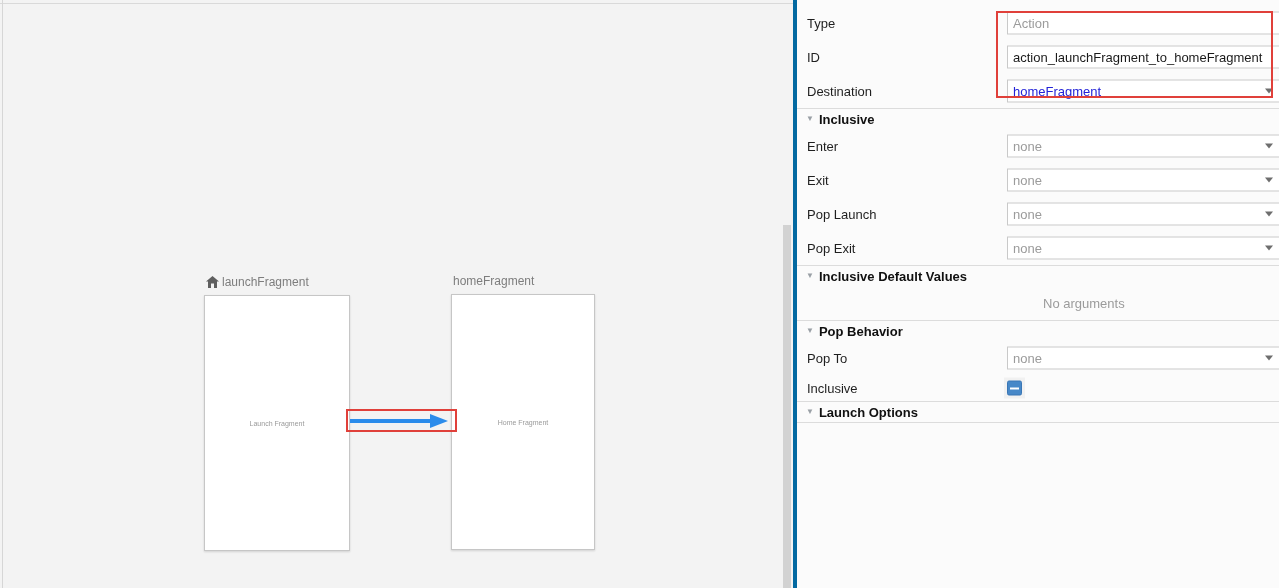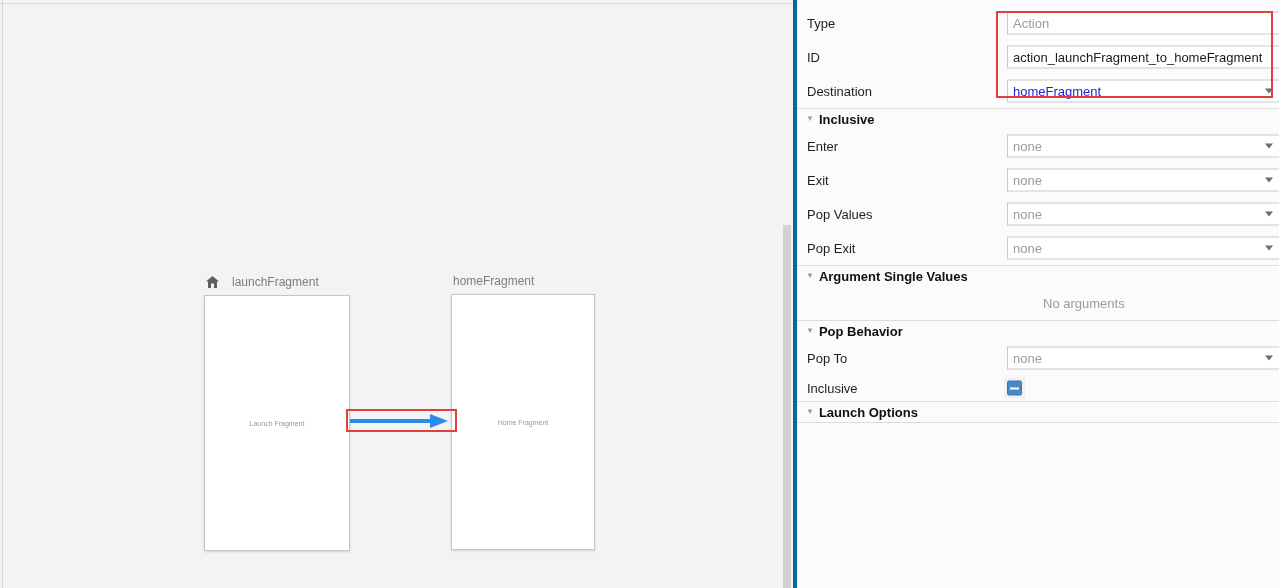--- a/index.html
+++ b/index.html
@@ -19,21 +19,21 @@
   .fragment-card {
     position: absolute; background: #ffffff;
     border: 1px solid #c6c6c6;
     box-shadow: 0 1px 2px rgba(0,0,0,0.14);
     display: flex; align-items: center; justify-content: center;
   }
   .frag-launch { left: 204px; top: 295px; width: 146px; height: 256px; }
   .frag-home   { left: 451px; top: 294px; width: 144px; height: 256px; }
   .frag-label {
     position: absolute; top: -21px; left: 1px;
-    display: flex; align-items: center; gap: 13px;
+    display: flex; align-items: center; gap: 3px;
     font-size: 12px; color: #7d7d7d; white-space: nowrap;
   }
   .frag-preview { font-size: 7px; color: #9a9a9a; }
 
   .action-arrow-svg { position: absolute; left: 349px; top: 412px; width: 100px; height: 18px; }
 
   .annotation-box { position: absolute; border: 2px solid #e0403a; pointer-events: none; }
   .annotation-arrow { left: 346px; top: 409px; width: 111px; height: 23px; }
 
   .canvas-scroll-thumb {
@@ -162,39 +162,39 @@
       </div>
     </div>
     <div class="prow">
       <span class="plabel">Exit</span>
       <div class="control combo val-gray">
         <span>none</span>
         <span class="dd-arrow"></span>
       </div>
     </div>
     <div class="prow">
-      <span class="plabel">Pop Values</span>
+      <span class="plabel">Pop Launch</span>
       <div class="control combo val-gray">
         <span>none</span>
         <span class="dd-arrow"></span>
       </div>
     </div>
     <div class="prow">
       <span class="plabel">Pop Exit</span>
       <div class="control combo val-gray">
         <span>none</span>
         <span class="dd-arrow"></span>
       </div>
     </div>
   </div>
 
   <div class="section">
     <div class="section-header">
       <span class="tri">▼</span>
-      <span>Argument Single Values</span>
+      <span>Inclusive Default Values</span>
     </div>
     <div class="prow">
       <span class="noargs">No arguments</span>
     </div>
   </div>
 
   <div class="section">
     <div class="section-header">
       <span class="tri">▼</span>
       <span>Pop Behavior</span>

